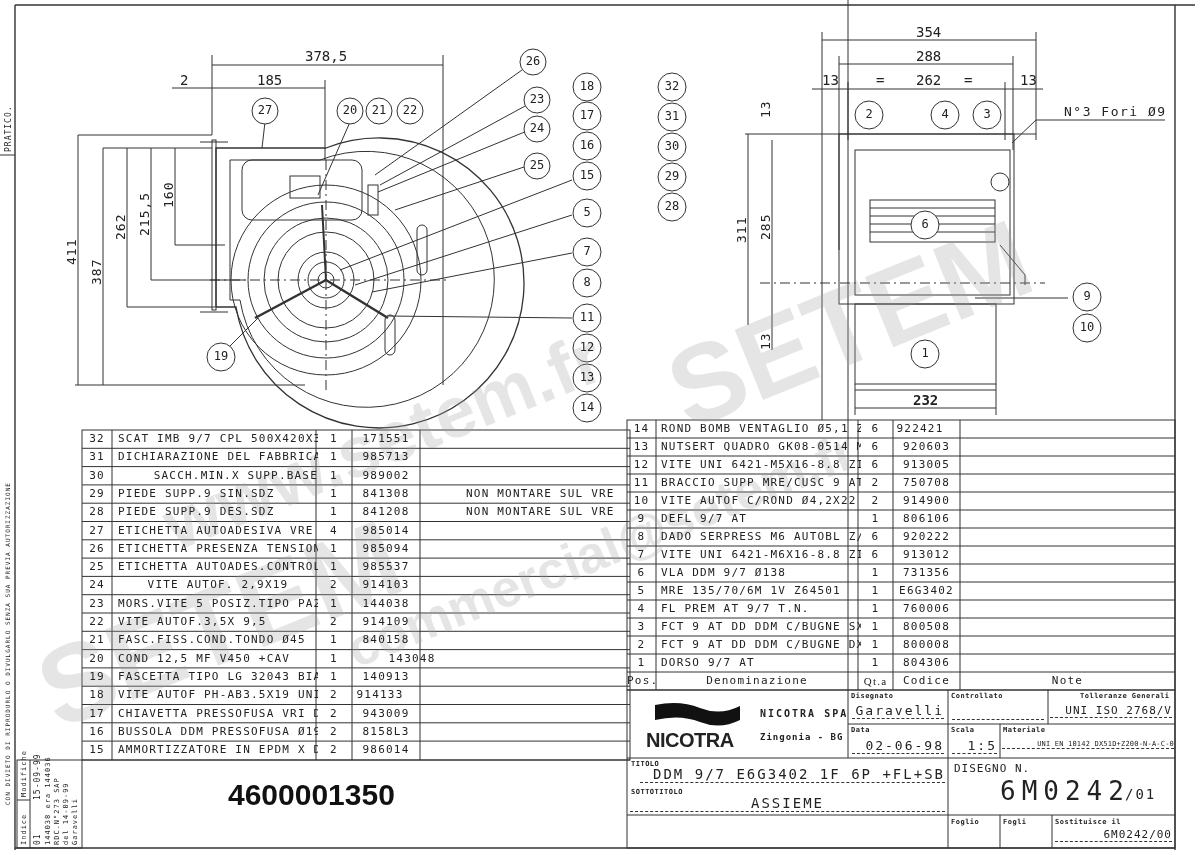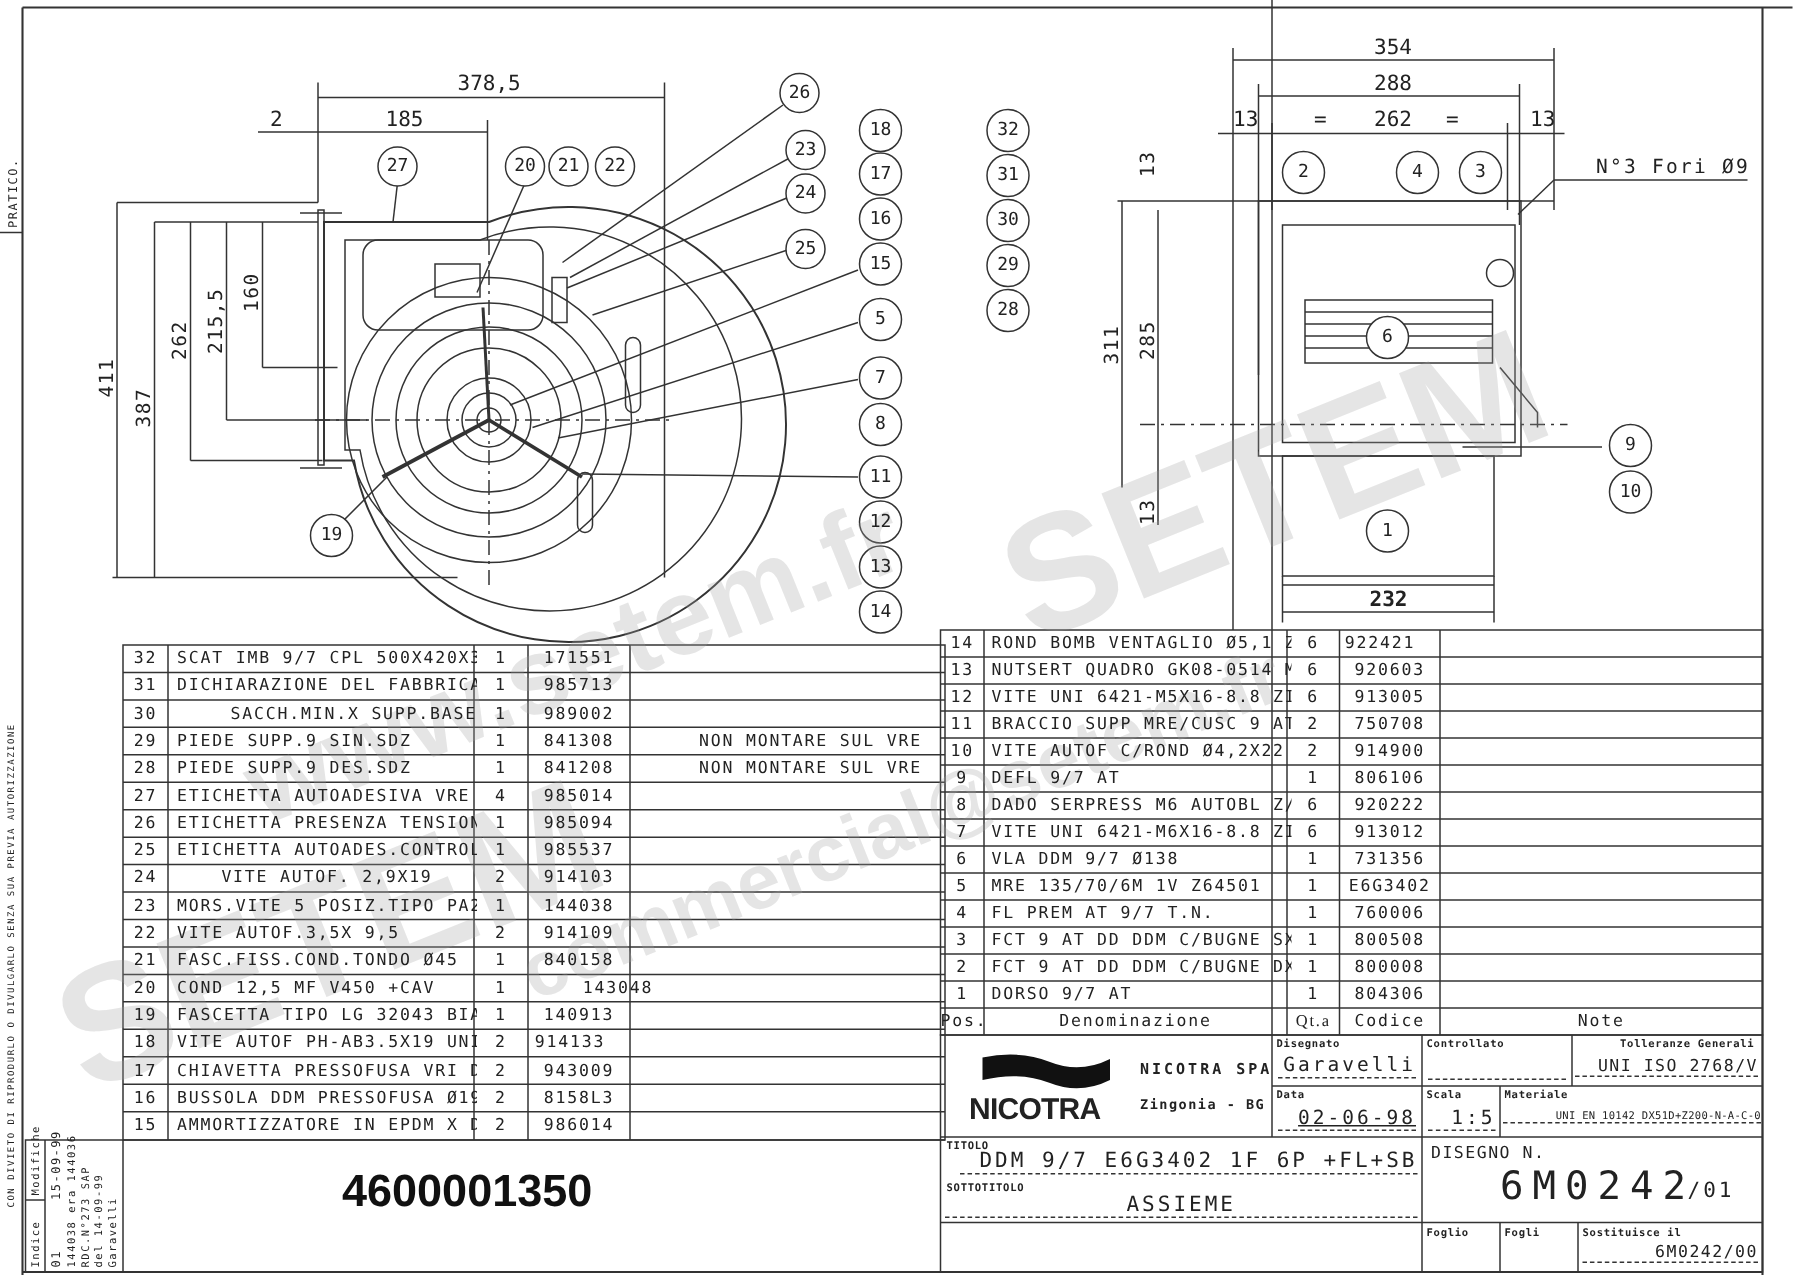--- a/index.html
+++ b/index.html
@@ -508,21 +508,21 @@
   <div class="abs" style="left:760px;top:732px;font-size:9px;font-weight:bold;letter-spacing:1px;">Zingonia - BG</div>
 
   <div class="small-label" style="left:851px;top:692px;">Disegnato</div>
   <div class="abs dashed-u" style="left:852px;top:703px;width:92px;font-size:13px;text-align:right;letter-spacing:2px;">Garavelli</div>
   <div class="small-label" style="left:951px;top:692px;">Controllato</div>
   <div class="abs dashed-u" style="left:952px;top:703px;width:92px;height:16px;font-size:13px;"></div>
   <div class="small-label" style="left:1080px;top:692px;">Tolleranze Generali</div>
   <div class="abs dashed-u" style="left:1050px;top:704px;width:122px;font-size:11px;text-align:right;letter-spacing:1px;">UNI ISO 2768/V</div>
 
   <div class="small-label" style="left:851px;top:726px;">Data</div>
-  <div class="abs dashed-u" style="left:852px;top:738px;width:92px;font-size:13px;text-align:right;letter-spacing:2px;text-decoration:underline;">02-06-98</div>
+  <div class="abs dashed-u" style="left:852px;top:738px;width:92px;font-size:13px;text-align:right;letter-spacing:2px;">02-06-98</div>
   <div class="small-label" style="left:951px;top:726px;">Scala</div>
   <div class="abs dashed-u" style="left:952px;top:738px;width:45px;font-size:13px;text-align:right;letter-spacing:2px;">1:5</div>
   <div class="small-label" style="left:1003px;top:726px;">Materiale</div>
   <div class="abs dashed-u" style="left:1002px;top:740px;width:172px;font-size:7px;letter-spacing:.2px;white-space:nowrap;overflow:hidden;">UNI EN 10142 DX51D+Z200-N-A-C-0</div>
 
   <div class="small-label" style="left:631px;top:760px;">TITOLO</div>
   <div class="abs dashed-u" style="left:640px;top:766px;width:305px;font-size:14px;letter-spacing:2px;">DDM 9/7 E6G3402 1F 6P +FL+SB</div>
   <div class="small-label" style="left:631px;top:788px;">SOTTOTITOLO</div>
   <div class="abs dashed-u" style="left:630px;top:795px;width:315px;font-size:14px;letter-spacing:2px;text-align:center;">ASSIEME</div>
 

